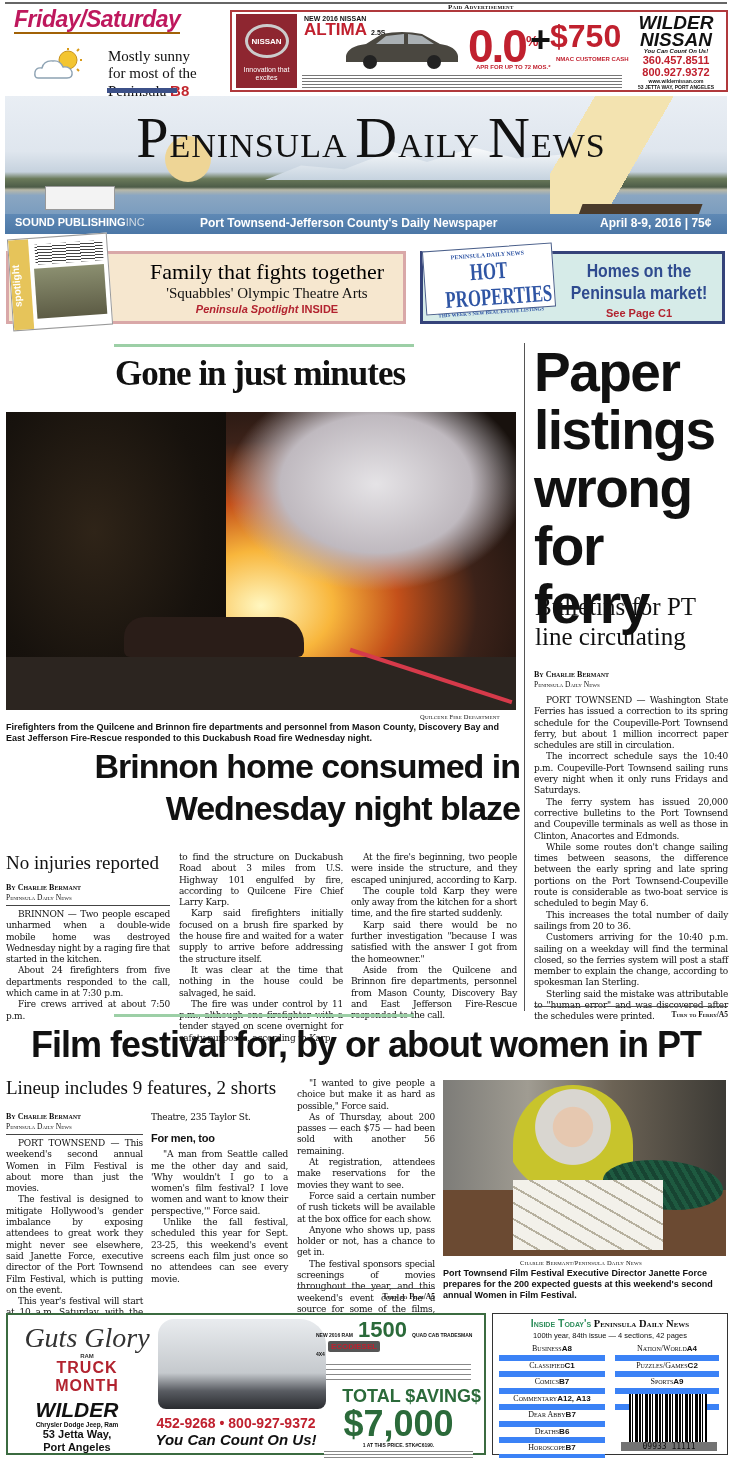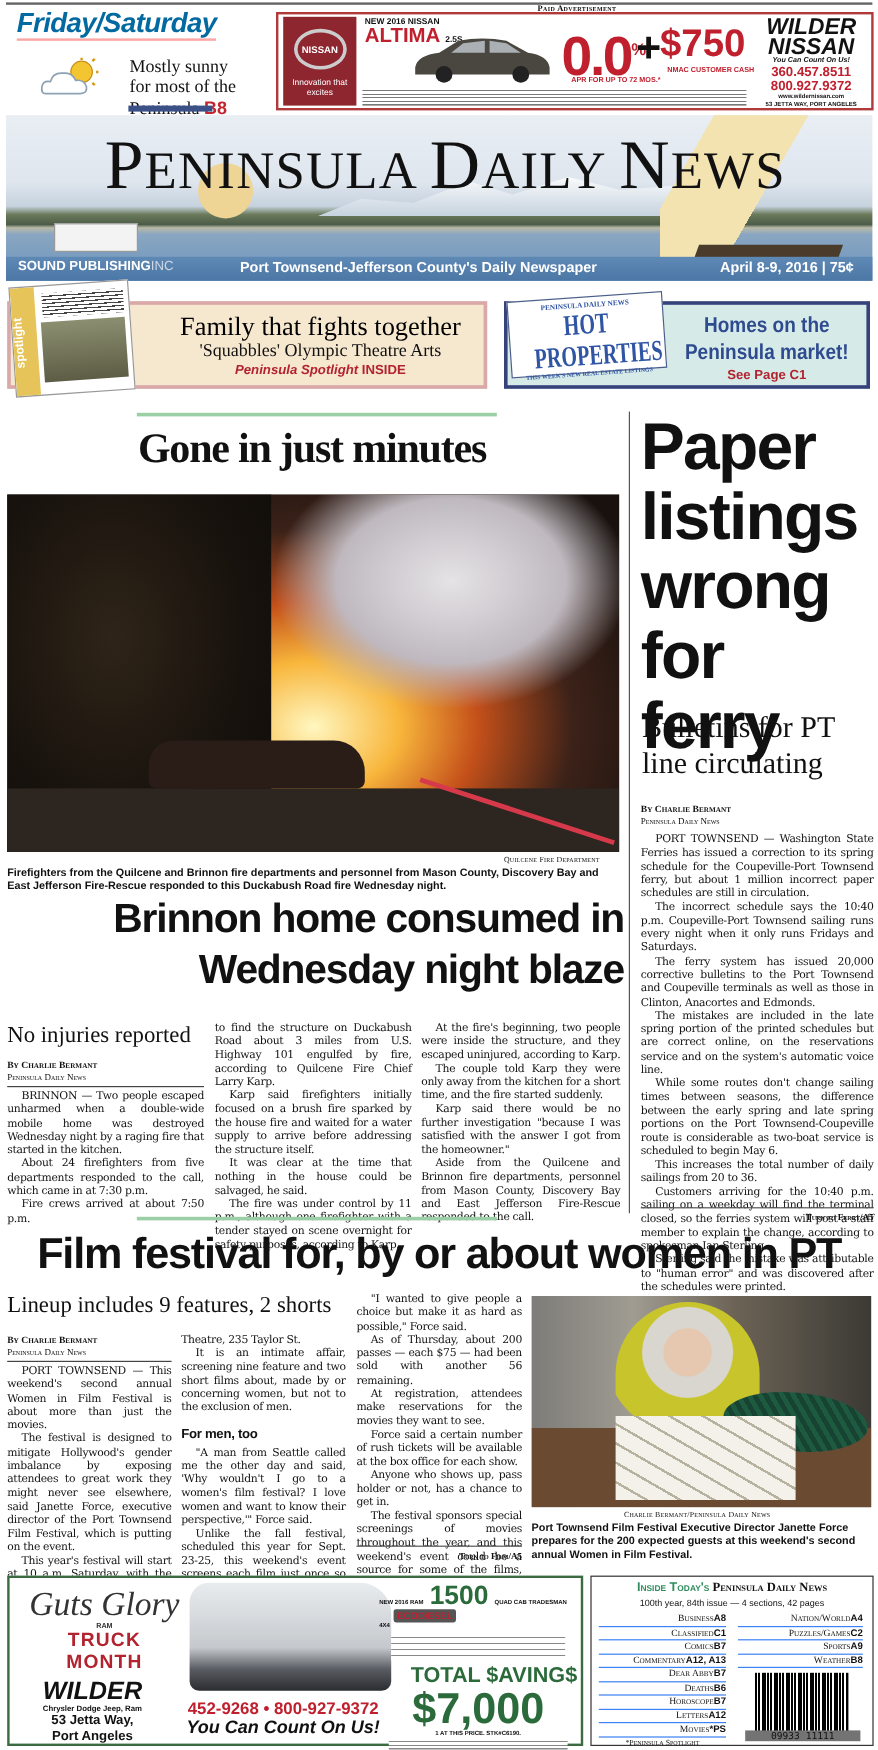--- a/index.html
+++ b/index.html
@@ -1,19 +1,19 @@
 <!DOCTYPE html>
 <html><head>
 <meta charset="utf-8">
 <style>
 *{box-sizing:border-box;margin:0;padding:0}
 body{width:732px;height:1458px;background:#fff;font-family:"DejaVu Serif",serif;color:#111;position:relative;overflow:hidden}
 .abs{position:absolute}
 .topline{left:5px;top:2px;width:722px;height:2px;background:#666}
-.daytitle{left:14px;top:6px;font:italic 900 23px "Liberation Sans",sans-serif;color:#0369a1;border-bottom:2px solid #fca5a5;letter-spacing:-0.5px;line-height:26px}
+.daytitle{left:14px;top:6px;font:italic 900 23px "Liberation Sans",sans-serif;color:#be185d;border-bottom:2px solid #a16207;letter-spacing:-0.5px;line-height:26px}
 .weather-ico{left:32px;top:48px;width:54px;height:34px}
 .weather-text{left:108px;top:48px;font:15px/17px "Liberation Serif",serif;color:#111}
 .weather-text b{color:#c2262e;font-family:"Liberation Sans",sans-serif}
 .weather-bar{left:107px;top:88px;width:70px;height:5px;background:#3c5088}
 .paidad-label{left:448px;top:3px;font:bold 7px "Liberation Serif",serif;font-variant:small-caps;letter-spacing:.3px}
 .ad-top{left:230px;top:10px;width:498px;height:82px;border:2px solid #b0393c;background:#fff}
 .nissan-box{left:4px;top:2px;width:61px;height:74px;background:#8e2630;color:#fff;text-align:center}
 .nissan-logo{margin:10px auto 0;width:44px;height:34px;border:3px solid #ccc;border-radius:50%;display:flex;align-items:center;justify-content:center;font:bold 8px "Liberation Sans",sans-serif;background:#8e2630}
 .nissan-tag{font:7px/8px "Liberation Sans",sans-serif;margin-top:8px}
 .altima{left:72px;top:3px;font:bold 7px "Liberation Sans",sans-serif;color:#111}
@@ -30,21 +30,21 @@
 .wilder .slog{font:italic bold 6px "Liberation Sans",sans-serif}
 .wilder .ph{font:bold 11px/12px "Liberation Sans",sans-serif;color:#c0202e}
 .wilder .web{font:bold 5px "Liberation Sans",sans-serif}
 .masthead{left:5px;top:96px;width:722px;height:138px;background:linear-gradient(#e9eef4 0%,#dfe6ee 40%,#c6d2de 55%,#6a7a5a 60%,#4d5c48 66%,#b9b9a8 68%,#8aa6c2 72%,#6b93bb 100%)}
 .mtn{left:260px;top:48px;width:360px;height:36px;background:linear-gradient(#fff,#c6d3df);clip-path:polygon(0 100%,10% 60%,22% 70%,35% 20%,45% 50%,58% 10%,70% 40%,82% 30%,100% 100%)}
 .sun{left:160px;top:40px;width:46px;height:46px;border-radius:50%;background:#eed596}
 .ferry{left:40px;top:90px;width:70px;height:24px;background:#f3f3f3;border:1px solid #999}
 .ship{left:545px;top:0;width:150px;height:130px;background:linear-gradient(120deg,transparent 20%,#f3e3b0 20% 55%,transparent 55%)}
 .hull{left:575px;top:108px;width:120px;height:14px;background:#4a3b2b;transform:skewX(-20deg)}
 .mast-title{left:5px;top:0;width:722px;text-align:center;font:58px/84px "Liberation Serif",serif;color:#111;letter-spacing:1px}
-.mast-title .sc{font-size:44px}
+.mast-title .sc{font-size:34px}
 .pubbar{left:0;top:118px;width:722px;height:20px;background:linear-gradient(#5f89b5,#4b77a6)}
 .sound{left:10px;top:120px;font:bold 11px "Liberation Sans",sans-serif;color:#fff}
 .sound span{font-weight:normal;color:#cfd8e2}
 .tagline{left:195px;top:120px;font:bold 12px "Liberation Sans",sans-serif;color:#fff}
 .dateprice{left:595px;top:120px;font:bold 12px "Liberation Sans",sans-serif;color:#fff}
 .spot-box{left:6px;top:251px;width:400px;height:73px;background:#f6e7cf;border:3px solid #d9a8a8}
 .spot-mag{left:10px;top:236px;width:100px;height:92px;background:#fff;border:1px solid #999;transform:rotate(-4deg);overflow:hidden}
 .spot-side{left:0;top:0;width:20px;height:92px;background:#e6c45a;font:bold 10px "Liberation Sans",sans-serif;color:#fff;writing-mode:vertical-rl;transform:rotate(180deg);text-align:center}
 .spot-photo{left:24px;top:30px;width:70px;height:50px;background:linear-gradient(#8b8f70,#5d5c45)}
 .spot-h{left:118px;top:6px;width:280px;text-align:center}
@@ -91,21 +91,21 @@
 .woman{left:70px;top:5px;width:120px;height:120px;border-radius:50% 50% 20% 20%;background:radial-gradient(circle at 50% 35%,#e6c8b0 0 20%,#d9d6d0 21% 38%,#c8c42c 39% 70%,transparent 71%)}
 .table{left:0;top:110px;width:283px;height:66px;background:#6b4a32}
 .papers{left:70px;top:100px;width:150px;height:70px;background:repeating-linear-gradient(30deg,#f3f1ea 0 12px,#b7b19f 12px 14px)}
 .lanyard{left:160px;top:80px;width:120px;height:50px;background:repeating-linear-gradient(60deg,#1e5a40 0 4px,#174432 4px 8px);border-radius:40% 60% 40% 60%}
 .film-credit{left:520px;top:1259px}
 .film-cap{left:443px;top:1268px;width:290px}
 .inside{left:492px;top:1313px;width:236px;height:142px;border:1.5px solid #333}
 .inside .title{font:bold 10.5px/14px "Liberation Serif",serif;font-variant:small-caps;text-align:center;margin-top:2px}
 .inside .title .g{color:#2f8e5c;font-family:"Liberation Sans",sans-serif;font-weight:900}
 .inside .sub{font:7.5px/10px "Liberation Sans",sans-serif;text-align:center}
-.idx{font:8px/10.5px "Liberation Serif",serif;font-variant:small-caps;display:flex;justify-content:flex-end;border-bottom:1px solid #3b82f6}
+.idx{font:8px/10.5px "Liberation Serif",serif;font-variant:small-caps;display:flex;justify-content:center;border-bottom:6px solid #3b82f6}
 .idx b{font-family:"Liberation Sans",sans-serif;font-weight:900;font-variant:normal}
 .barcode{left:136px;top:80px;width:78px;height:52px;background:repeating-linear-gradient(90deg,#000 0 2px,#fff 2px 3px,#000 3px 4px,#fff 4px 6px,#000 6px 9px,#fff 9px 10px)}
 .bc-num{left:128px;top:128px;width:96px;font:8px "DejaVu Sans Mono",monospace;background:#737373;text-align:center}
 .ad-bottom{left:6px;top:1313px;width:480px;height:142px;border:2px solid #3b6b40;background:#fff}
 .guts{left:14px;top:8px;width:130px;text-align:center}
 .guts .g1{font:italic 28px/30px "Liberation Serif",serif;color:#333}
 .guts .g2{font:bold 6px "Liberation Sans",sans-serif;color:#333}
 .guts .g3{font:bold 16px/18px "Liberation Sans",sans-serif;color:#b2232f;letter-spacing:1px}
 .wilder2{left:14px;top:84px;width:110px;text-align:center}
 .wilder2 .a{font:italic 900 21px/22px "Liberation Sans",sans-serif}
@@ -263,21 +263,20 @@
 <div class="abs ferry-h">Paper listings wrong for ferry</div>
 <div class="abs ferry-deck">Bulletins for PT line circulating</div>
 <div class="abs ferry-by">
   <div class="byline">By Charlie Bermant</div>
   <div class="bypub">Peninsula Daily News</div>
 </div>
 <div class="abs body ferry-body">
   <p>PORT TOWNSEND — Washington State Ferries has issued a correction to its spring schedule for the Coupeville-Port Townsend ferry, but about 1 million incorrect paper schedules are still in circulation.</p>
   <p>The incorrect schedule says the 10:40 p.m. Coupeville-Port Townsend sailing runs every night when it only runs Fridays and Saturdays.</p>
   <p>The ferry system has issued 20,000 corrective bulletins to the Port Townsend and Coupeville terminals as well as those in Clinton, Anacortes and Edmonds.</p>
-  <p>The mistakes are included in the late spring portion of the printed schedules but are correct online, on the reservations service and on the system's automatic voice line.</p>
   <p>While some routes don't change sailing times between seasons, the difference between the early spring and late spring portions on the Port Townsend-Coupeville route is considerable as two-boat service is scheduled to begin May 6.</p>
   <p>This increases the total number of daily sailings from 20 to 36.</p>
   <p>Customers arriving for the 10:40 p.m. sailing on a weekday will find the terminal closed, so the ferries system will post a staff member to explain the change, according to spokesman Ian Sterling.</p>
   <p>Sterling said the mistake was attributable to "human error" and was discovered after the schedules were printed.</p>
 </div>
 <div class="abs turn" style="left:534px;top:1006px;width:194px">Turn to Ferry/A5</div>
 
 <div class="abs film-h">Film festival for, by or about women in PT</div>
 <div class="abs film-deck deck">Lineup includes 9 features, 2 shorts</div>
 <div class="abs" style="left:6px;top:1112px;width:137px">
@@ -286,21 +285,20 @@
     <div class="bypub">Peninsula Daily News</div>
   </div>
   <div class="body">
     <p>PORT TOWNSEND — This weekend's second annual Women in Film Festival is about more than just the movies.</p>
     <p>The festival is designed to mitigate Hollywood's gender imbalance by exposing attendees to great work they might never see elsewhere, said Janette Force, executive director of the Port Townsend Film Festival, which is putting on the event.</p>
     <p>This year's festival will start at 10 a.m. Saturday, with the last film ending at 3 p.m. Sunday, in both auditoriums of the Rose</p>
   </div>
 </div>
 <div class="abs body" style="left:151px;top:1112px;width:137px">
   <p style="text-indent:0">Theatre, 235 Taylor St.</p>
-  <p>It is an intimate affair, screening nine feature and two short films about, made by or concerning women, but not to the exclusion of men.</p>
   <div style="font:bold 11px/14px 'Liberation Sans',sans-serif;margin:8px 0 4px">For men, too</div>
   <p>"A man from Seattle called me the other day and said, 'Why wouldn't I go to a women's film festival? I love women and want to know their perspective,'" Force said.</p>
   <p>Unlike the fall festival, scheduled this year for Sept. 23-25, this weekend's event screens each film just once so no attendees can see every movie.</p>
 </div>
 <div class="abs body" style="left:297px;top:1078px;width:138px">
   <p>"I wanted to give people a choice but make it as hard as possible," Force said.</p>
   <p>As of Thursday, about 200 passes — each $75 — had been sold with another 56 remaining.</p>
   <p>At registration, attendees make reservations for the movies they want to see.</p>
   <p>Force said a certain number of rush tickets will be available at the box office for each show.</p>
   <p>Anyone who shows up, pass holder or not, has a chance to get in.</p>

